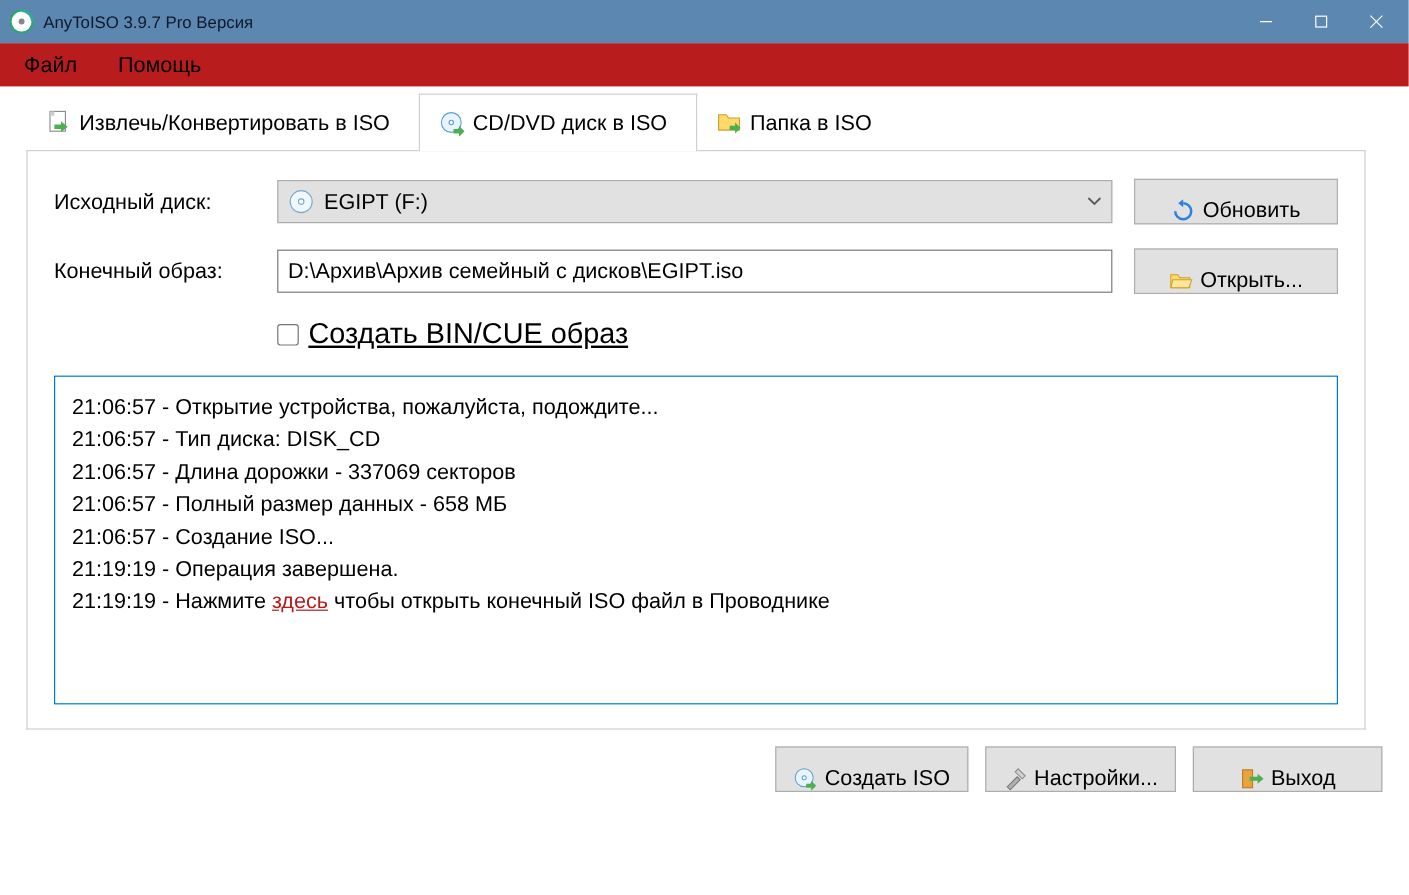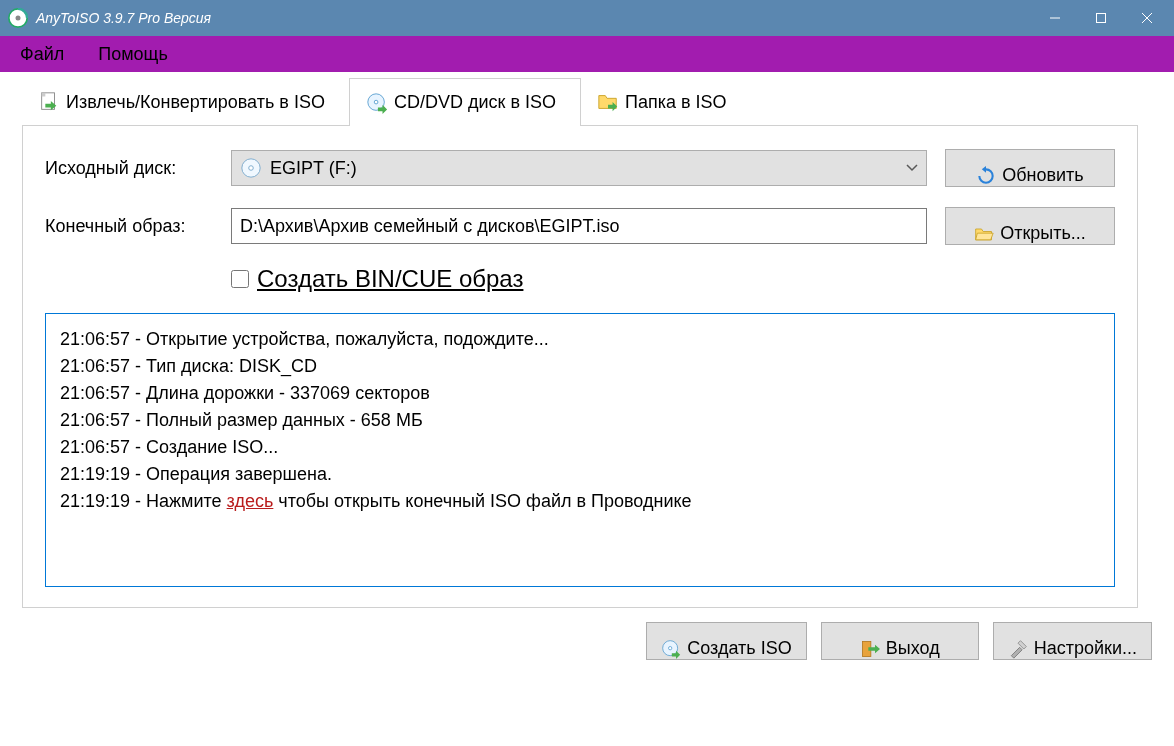--- a/index.html
+++ b/index.html
@@ -1,26 +1,26 @@
 <!DOCTYPE html>
 <html><head>
 <meta charset="utf-8">
 <style>
   * { box-sizing: border-box; margin: 0; padding: 0; font-family: "Segoe UI", Tahoma, sans-serif; }
   body { background: #fff; width: 1174px; height: 746px; overflow: hidden; }
 
   
   .titlebar { height: 36px; background: #5b87b0; display: flex; align-items: center; padding: 0 4px 0 8px; }
   .titlebar .app-icon { width: 20px; height: 20px; margin-right: 8px; }
-  .titlebar .title { color: #ffffff; font-size: 14px; flex: 1; font-style: italic; }
+  .titlebar .title { color: #0f172a; font-size: 14px; flex: 1; }
   .titlebar .win-controls { display: flex; }
   .titlebar .win-btn { width: 46px; height: 36px; display: flex; align-items: center; justify-content: center; color: #fff; }
 
   
-  .menubar { height: 36px; display: flex; align-items: center; padding: 0 12px; background: #a21caf; }
+  .menubar { height: 36px; display: flex; align-items: center; padding: 0 12px; background: #b91c1c; }
   .menubar .menu-item { font-size: 18px; padding: 4px 18px 4px 8px; margin-right: 8px; cursor: default; }
 
   
   .content { padding: 6px 36px 0 22px; }
 
   
   .tabs { display: flex; position: relative; height: 48px; }
   .tab { display: flex; align-items: center; gap: 6px; padding: 0 24px 0 16px; height: 48px; font-size: 18px; cursor: default; position: relative; }
   .tab .tab-icon { width: 22px; height: 22px; }
   .tab.active { background: #fff; border: 1px solid #d0d0d0; border-bottom: none; z-index: 2; }
@@ -213,28 +213,28 @@
           <circle cx="11" cy="11" r="9" fill="#e8f4ff" stroke="#5ba0d0"></circle>
           <circle cx="11" cy="11" r="2" fill="#fff" stroke="#5ba0d0"></circle>
           <path d="M13 17 L18 17 L18 14 L23 19 L18 24 L18 21 L13 21 Z" fill="#4caf50"></path>
         </svg>
     </span>
     <span>Создать ISO</span>
   </div>
   <div class="btn">
     <span class="btn-icon">
       <svg viewBox="0 0 24 24" width="20" height="20">
-          <rect x="3" y="3" width="10" height="18" fill="#e8a33d" stroke="#b37820"></rect>
-          <path d="M10 10 L18 10 L18 7 L24 12 L18 17 L18 14 L10 14 Z" fill="#4caf50"></path>
+          <path d="M4 20 L14 10 L17 13 L7 23 Z" fill="#b0b0b0" stroke="#777"></path>
+          <path d="M15 2 L22 9 L19 12 L12 5 Z" fill="#d0d0d0" stroke="#888"></path>
         </svg>
     </span>
-    <span>Выход</span>
+    <span>Настройки...</span>
   </div>
   <div class="btn">
     <span class="btn-icon">
       <svg viewBox="0 0 24 24" width="20" height="20">
-          <path d="M4 20 L14 10 L17 13 L7 23 Z" fill="#b0b0b0" stroke="#777"></path>
-          <path d="M15 2 L22 9 L19 12 L12 5 Z" fill="#d0d0d0" stroke="#888"></path>
+          <rect x="3" y="3" width="10" height="18" fill="#e8a33d" stroke="#b37820"></rect>
+          <path d="M10 10 L18 10 L18 7 L24 12 L18 17 L18 14 L10 14 Z" fill="#4caf50"></path>
         </svg>
     </span>
-    <span>Настройки...</span>
+    <span>Выход</span>
   </div>
 </div>
 
 </body></html>

